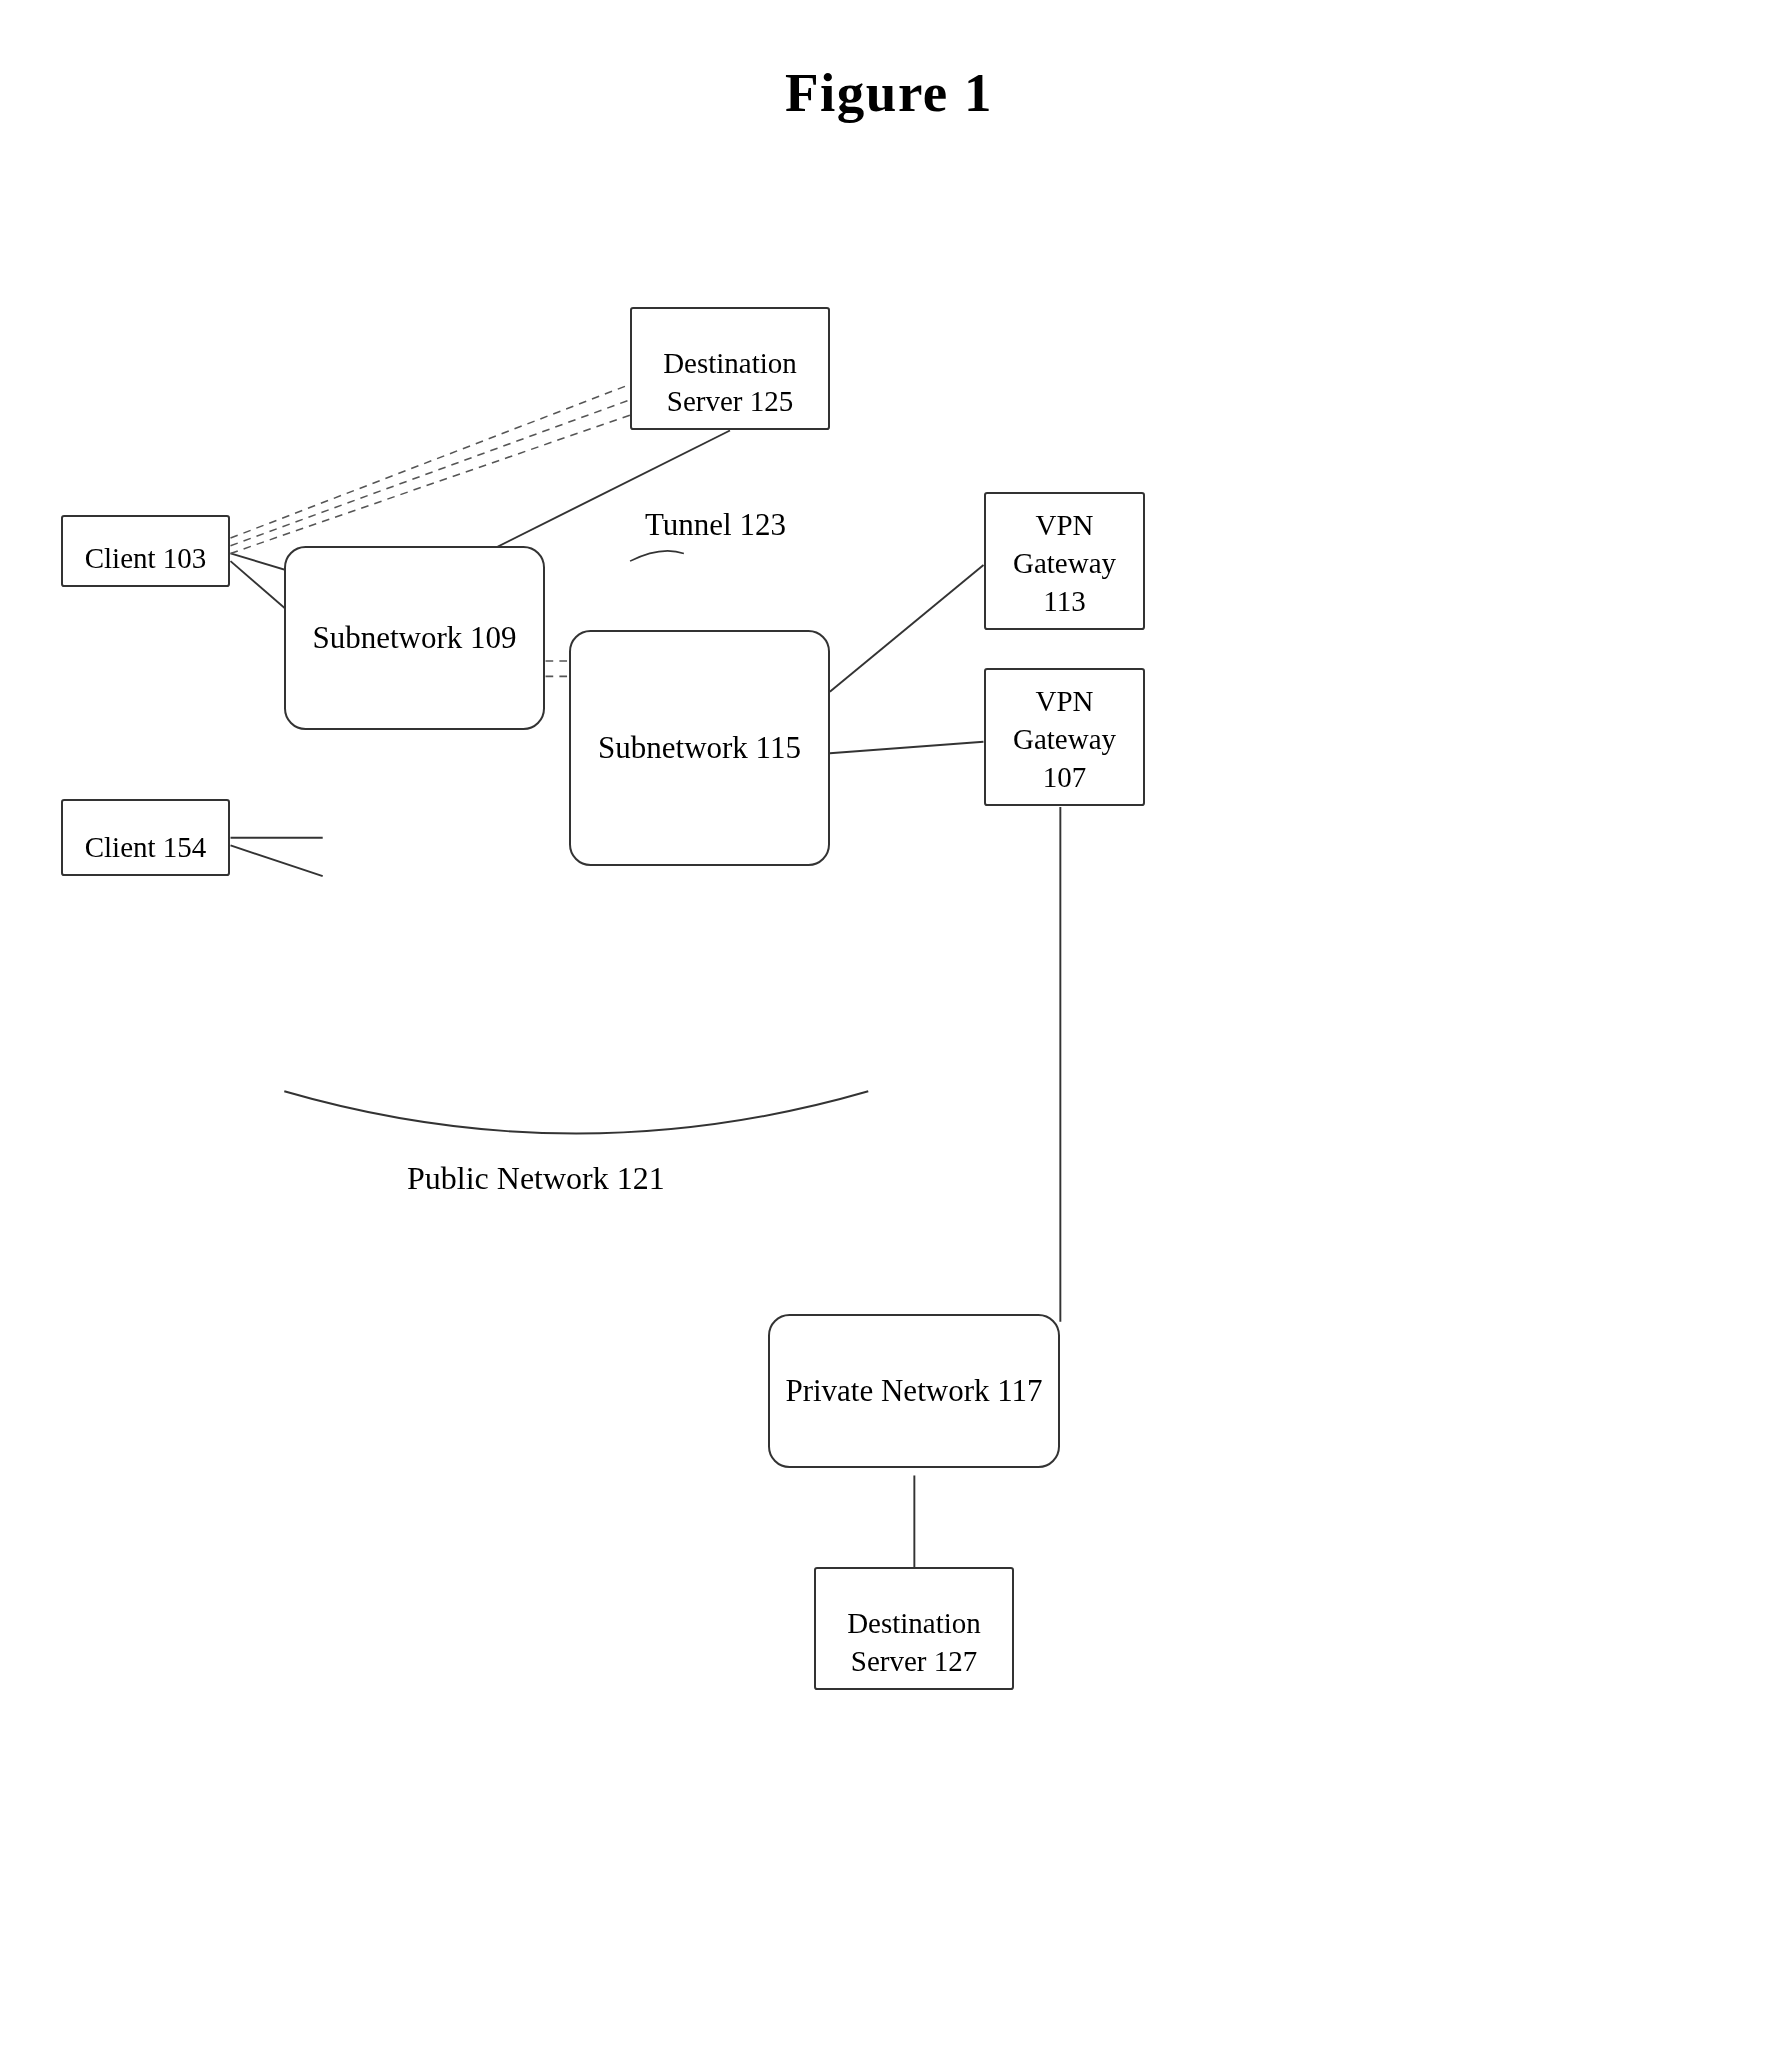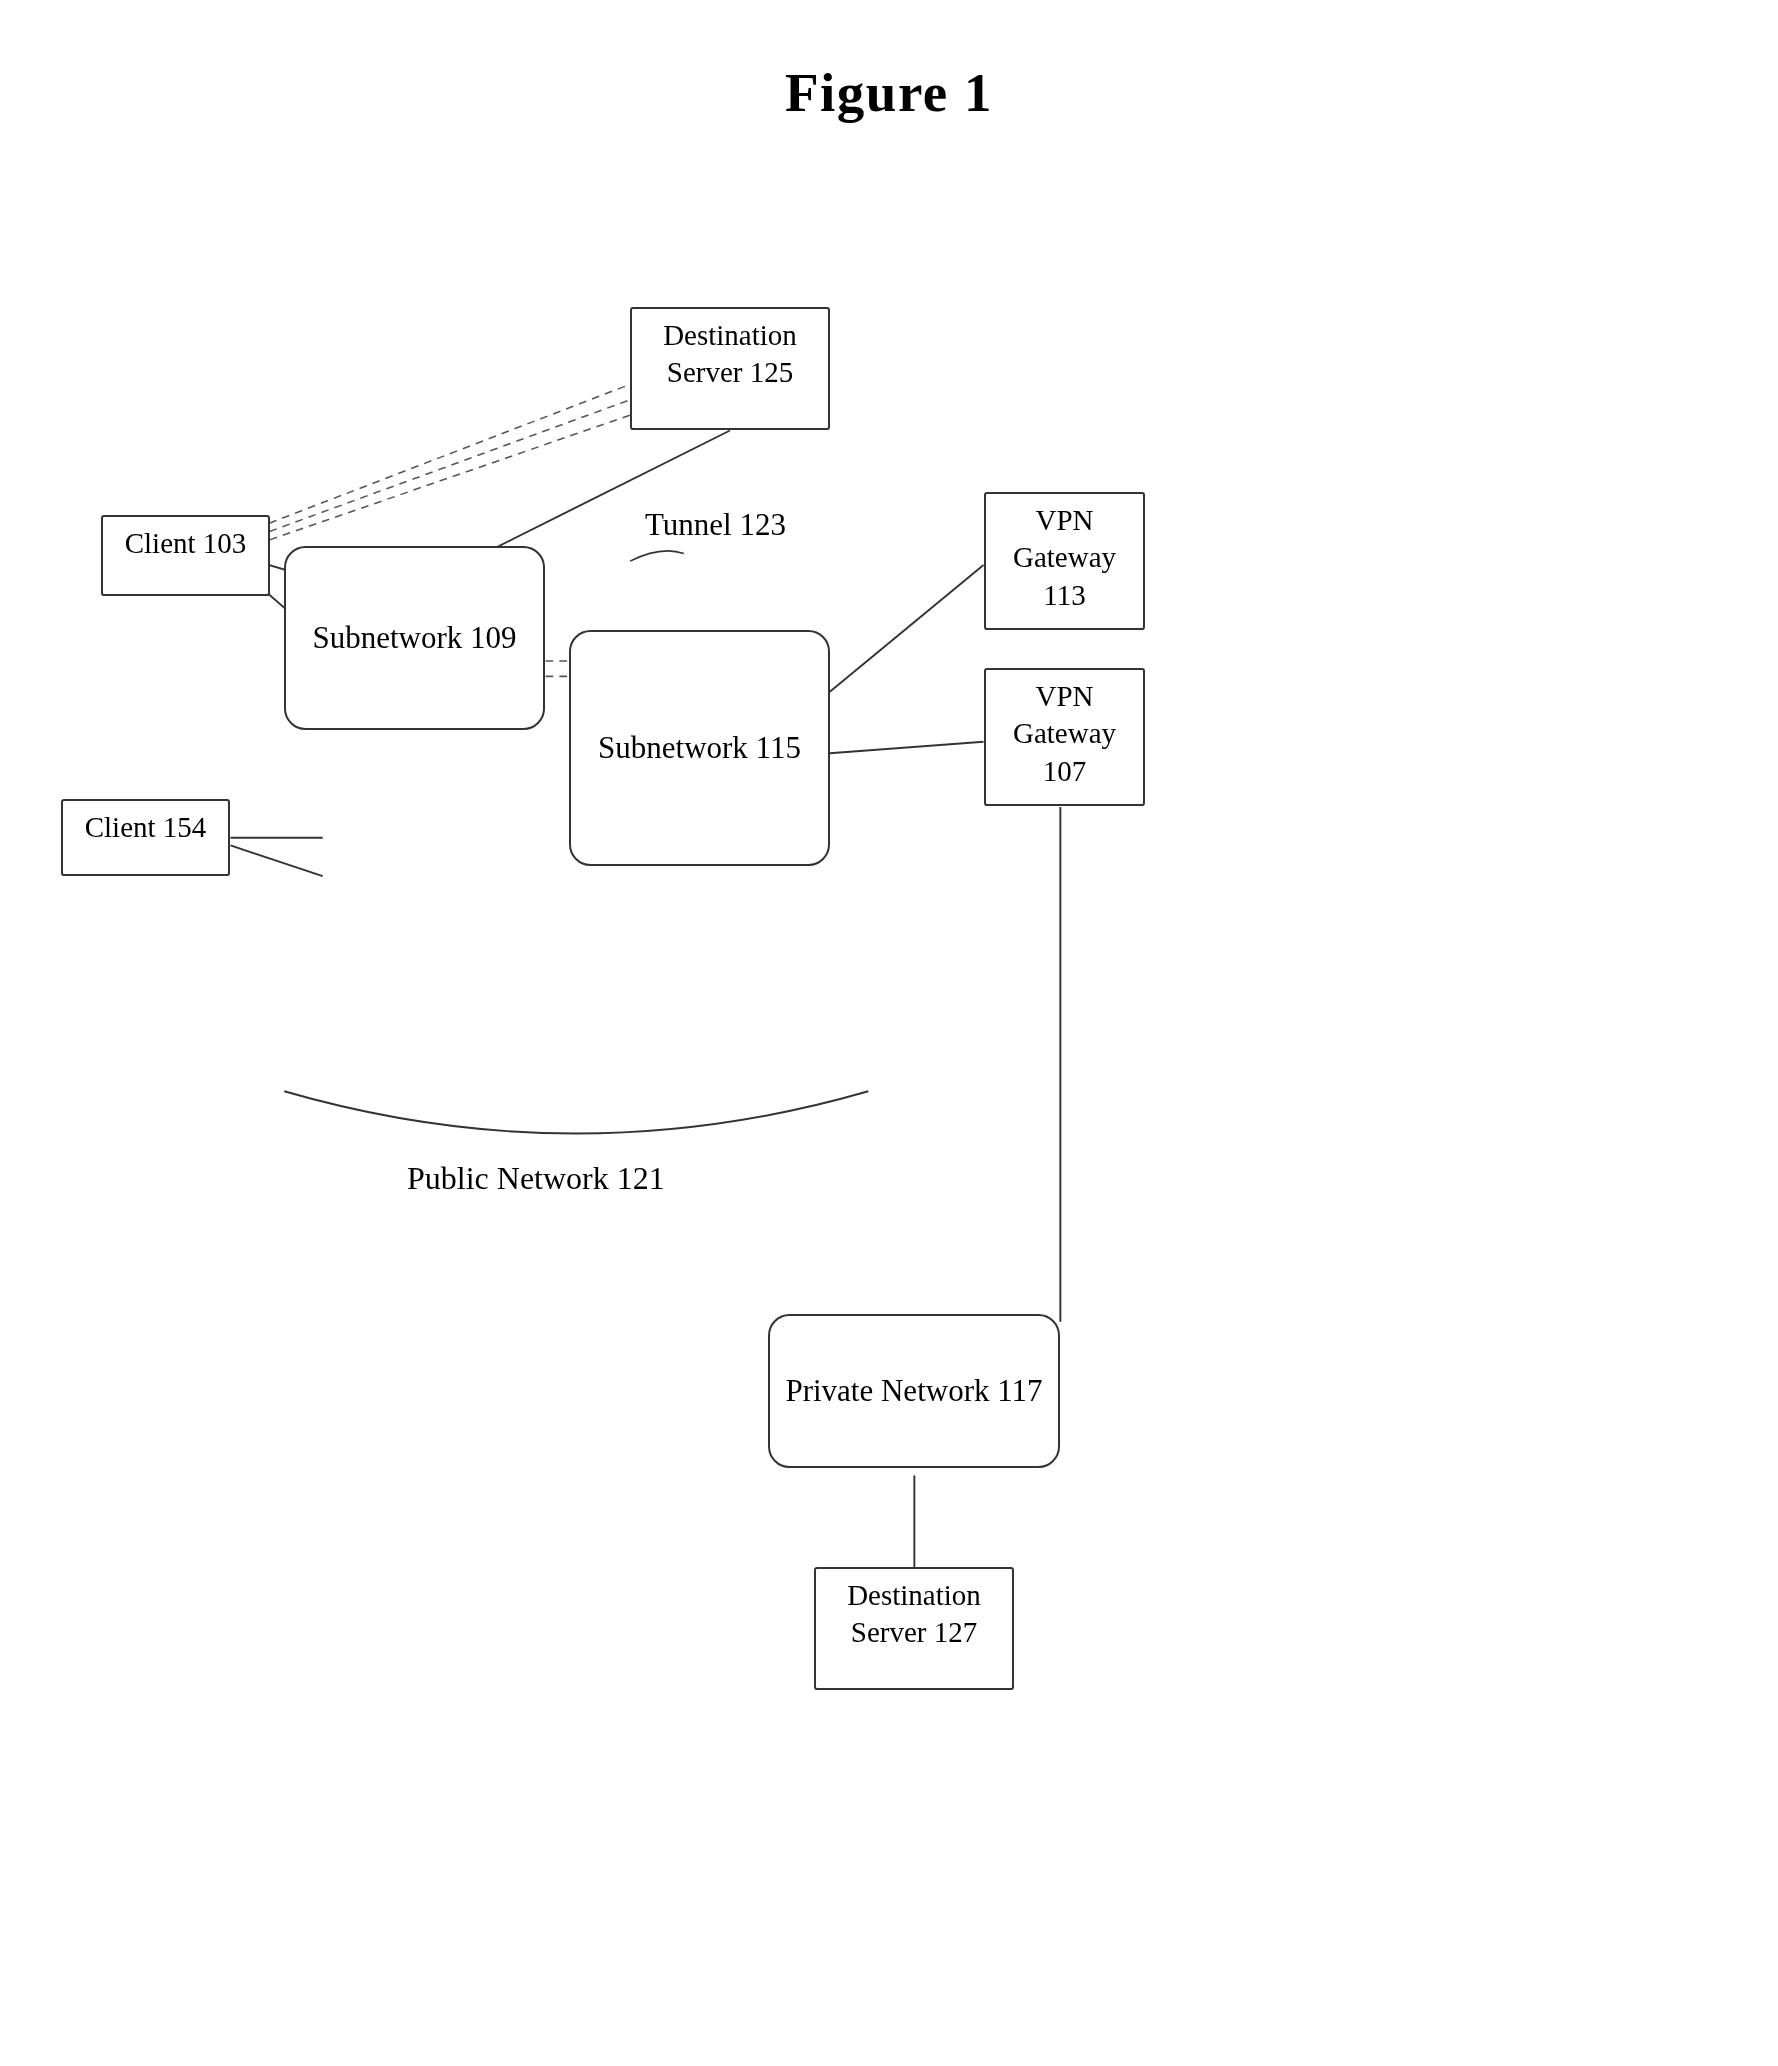--- a/index.html
+++ b/index.html
@@ -37,21 +37,21 @@
       font-size: 29px;
       line-height: 1.3;
       padding: 7.7px;
     }
     .box-sharp {
       position: absolute;
       border: 2.3px solid #333;
       border-radius: 3.1px;
       background: #fff;
       display: flex;
-      align-items: flex-start;
+      align-items: flex-end;
       justify-content: center;
       text-align: center;
       font-size: 29px;
       line-height: 1.3;
       padding: 7.7px;
     }
     .label {
       position: absolute;
       font-size: 29px;
       text-align: center;
@@ -100,21 +100,21 @@
     <path d="M 370 1200 Q 750 1310 1130 1200" fill="none" stroke="#333" stroke-width="2.5"></path>
 
     <path d="M 820 510 Q 860 490 890 500" fill="none" stroke="#333" stroke-width="2"></path>
   </svg>
 
   <div class="box-sharp" style="left:630px; top:138px; width:200px; height:123px; font-size:29px;">
     <span style="white-space:pre-line;">Destination
 Server 125</span>
   </div>
 
-  <div class="box-sharp" style="left:61px; top:346px; width:169px; height:81px; font-size:29px;margin-left:40px;">
+  <div class="box-sharp" style="left:61px; top:346px; width:169px; height:72px; font-size:29px;">
     <span>Client 103</span>
   </div>
 
   <div class="box" style="left:284px; top:377px; width:261px; height:184px; font-size:31px; border-radius:21.5px;">
     <span>Subnetwork 109</span>
   </div>
 
 
   <div class="box" style="left:569px; top:461px; width:261px; height:236px; font-size:31px; border-radius:21.5px;">
     <span>Subnetwork 115</span>

